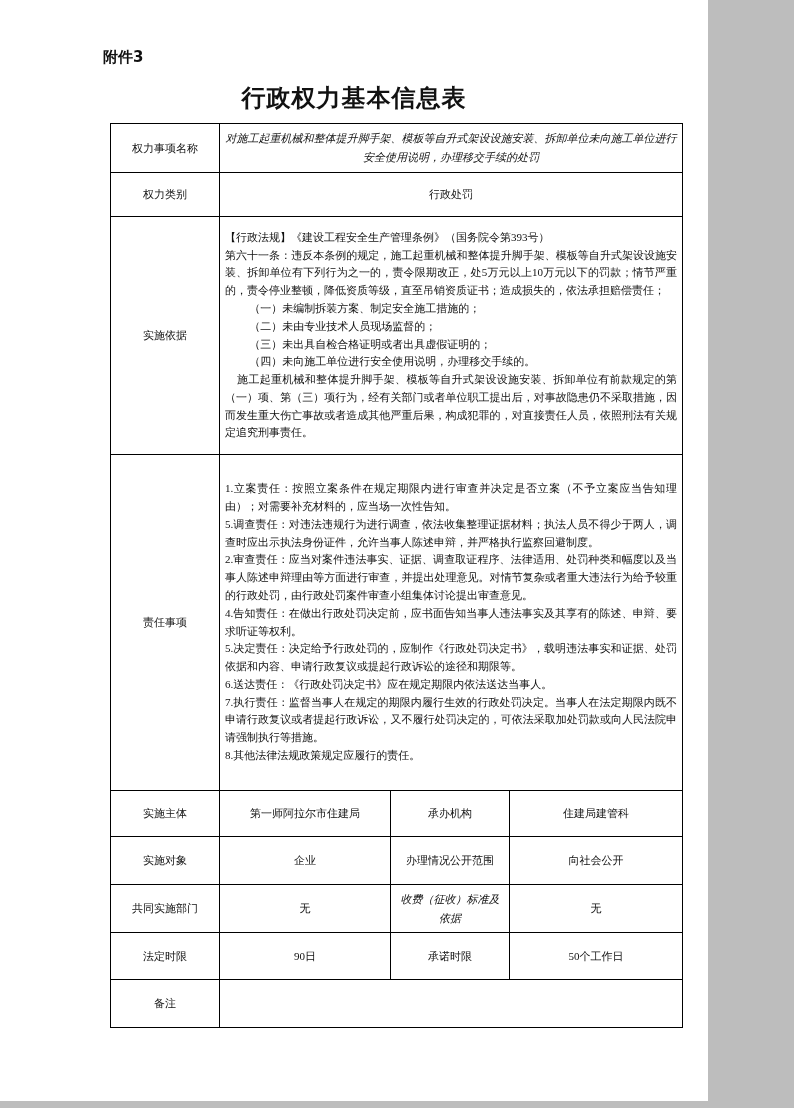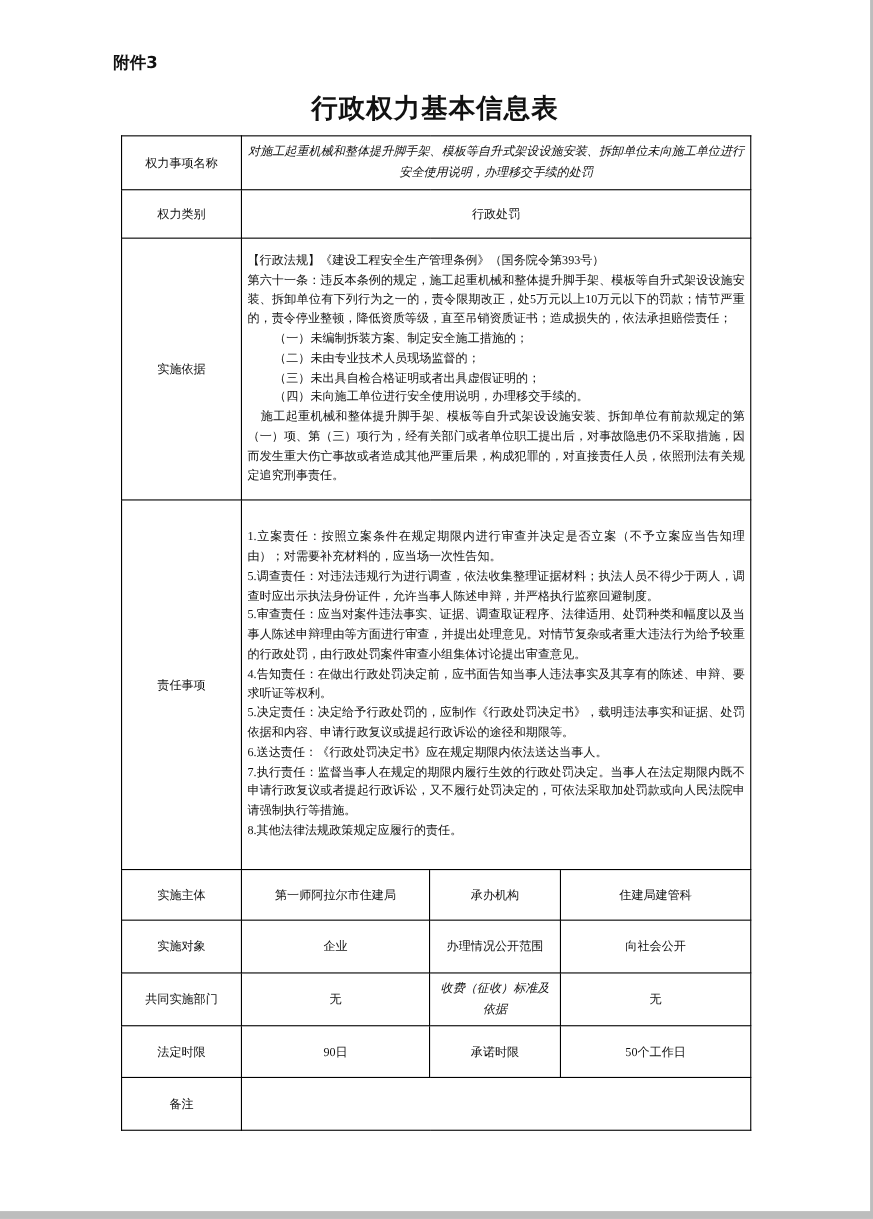--- a/index.html
+++ b/index.html
@@ -3,21 +3,21 @@
 <meta charset="utf-8">
 <style>
   * { margin: 0; padding: 0; box-sizing: border-box; }
   html, body {
     width: 794px; height: 1108px;
     background: #bdbdbd;
     font-family: "Liberation Serif", "DejaVu Serif", serif;
     color: #111;
   }
   .page {
-    width: 791px; height: 1101px;
+    width: 708px; height: 1101px;
     background: #ffffff;
     overflow: hidden;
     position: relative;
   }
   .attachment {
     margin: 48px 0 0 103px;
     font-family: "DejaVu Sans", "Liberation Sans", sans-serif;
     font-weight: bold;
     font-size: 15px;
   }
@@ -95,21 +95,21 @@
         <div class="para indent2">（四）未向施工单位进行安全使用说明，办理移交手续的。</div>
         <div class="para indent1">施工起重机械和整体提升脚手架、模板等自升式架设设施安装、拆卸单位有前款规定的第（一）项、第（三）项行为，经有关部门或者单位职工提出后，对事故隐患仍不采取措施，因而发生重大伤亡事故或者造成其他严重后果，构成犯罪的，对直接责任人员，依照刑法有关规定追究刑事责任。</div>
       </td>
     </tr>
 
     <tr style="height:336px;">
       <td class="lbl">责任事项</td>
       <td class="longtext" colspan="3">
         <div class="para">1.立案责任：按照立案条件在规定期限内进行审查并决定是否立案（不予立案应当告知理由）；对需要补充材料的，应当场一次性告知。</div>
         <div class="para">5.调查责任：对违法违规行为进行调查，依法收集整理证据材料；执法人员不得少于两人，调查时应出示执法身份证件，允许当事人陈述申辩，并严格执行监察回避制度。</div>
-        <div class="para">5.审查责任：应当对案件违法事实、证据、调查取证程序、法律适用、处罚种类和幅度以及当事人陈述申辩理由等方面进行审查，并提出处理意见。对情节复杂或者重大违法行为给予较重的行政处罚，由行政处罚案件审查小组集体讨论提出审查意见。</div>
+        <div class="para">2.审查责任：应当对案件违法事实、证据、调查取证程序、法律适用、处罚种类和幅度以及当事人陈述申辩理由等方面进行审查，并提出处理意见。对情节复杂或者重大违法行为给予较重的行政处罚，由行政处罚案件审查小组集体讨论提出审查意见。</div>
         <div class="para">4.告知责任：在做出行政处罚决定前，应书面告知当事人违法事实及其享有的陈述、申辩、要求听证等权利。</div>
         <div class="para">5.决定责任：决定给予行政处罚的，应制作《行政处罚决定书》，载明违法事实和证据、处罚依据和内容、申请行政复议或提起行政诉讼的途径和期限等。</div>
         <div class="para">6.送达责任：《行政处罚决定书》应在规定期限内依法送达当事人。</div>
         <div class="para">7.执行责任：监督当事人在规定的期限内履行生效的行政处罚决定。当事人在法定期限内既不申请行政复议或者提起行政诉讼，又不履行处罚决定的，可依法采取加处罚款或向人民法院申请强制执行等措施。</div>
         <div class="para">8.其他法律法规政策规定应履行的责任。</div>
       </td>
     </tr>
 
     <tr style="height:46px;">
       <td class="lbl">实施主体</td>

